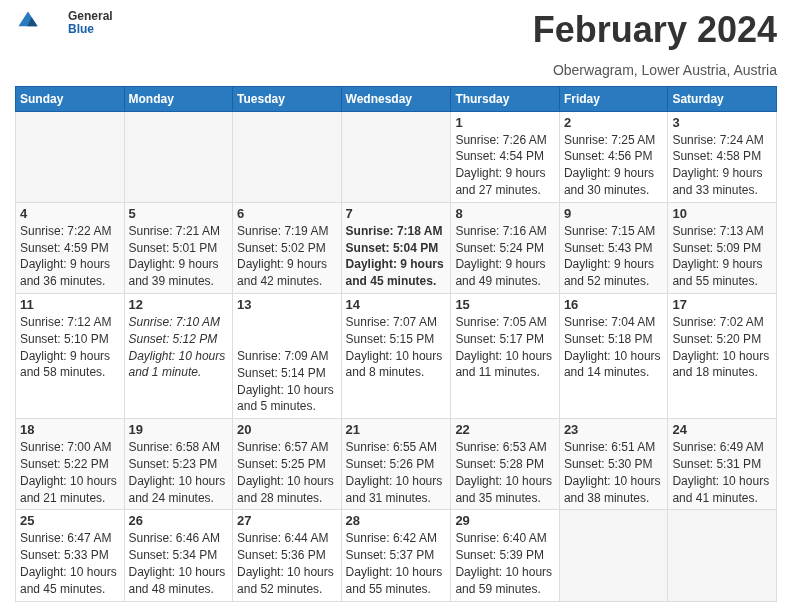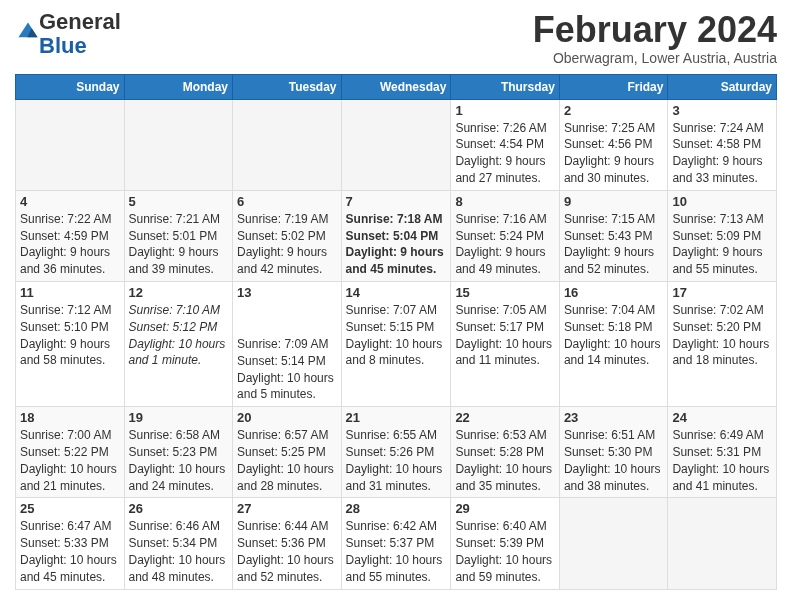--- a/index.html
+++ b/index.html
@@ -15,57 +15,59 @@
       justify-content: space-between;
       align-items: flex-start;
       margin-bottom: 8px;
     }
     .logo {
       display: flex;
       align-items: center;
       gap: 0;
     }
     .logo-text {
-      font-size: 22px;
+      font-size: 12px;
       font-weight: bold;
       line-height: 1.1;
+      margin-left: 29px;
     }
     .logo-general { color: #333; }
     .logo-blue { color: #1a5fa8; }
     .logo-icon {
       width: 22px;
       height: 22px;
       margin-left: 2px;
     }
     .title-area {
       text-align: right;
     }
     .month-title {
       font-size: 36px;
       font-weight: bold;
       color: #333;
       line-height: 1.1;
     }
     .location {
       font-size: 14px;
       color: #555;
+      margin-top: 12px;
     }
     .calendar {
       width: 100%;
       border-collapse: collapse;
       border: 1px solid #ccc;
     }
     .calendar th {
       background: #2a7abf;
       color: #fff;
       font-size: 12px;
       font-weight: bold;
       padding: 5px 4px;
       border: 1px solid #1a5fa8;
-      text-align: right;
+      text-align: left;
     }
     .calendar td {
       vertical-align: top;
       border: 1px solid #ddd;
       padding: 3px 4px;
       min-width: 100px;
       min-height: 80px;
       height: 88px;
       font-size: 10px;
       color: #333;

